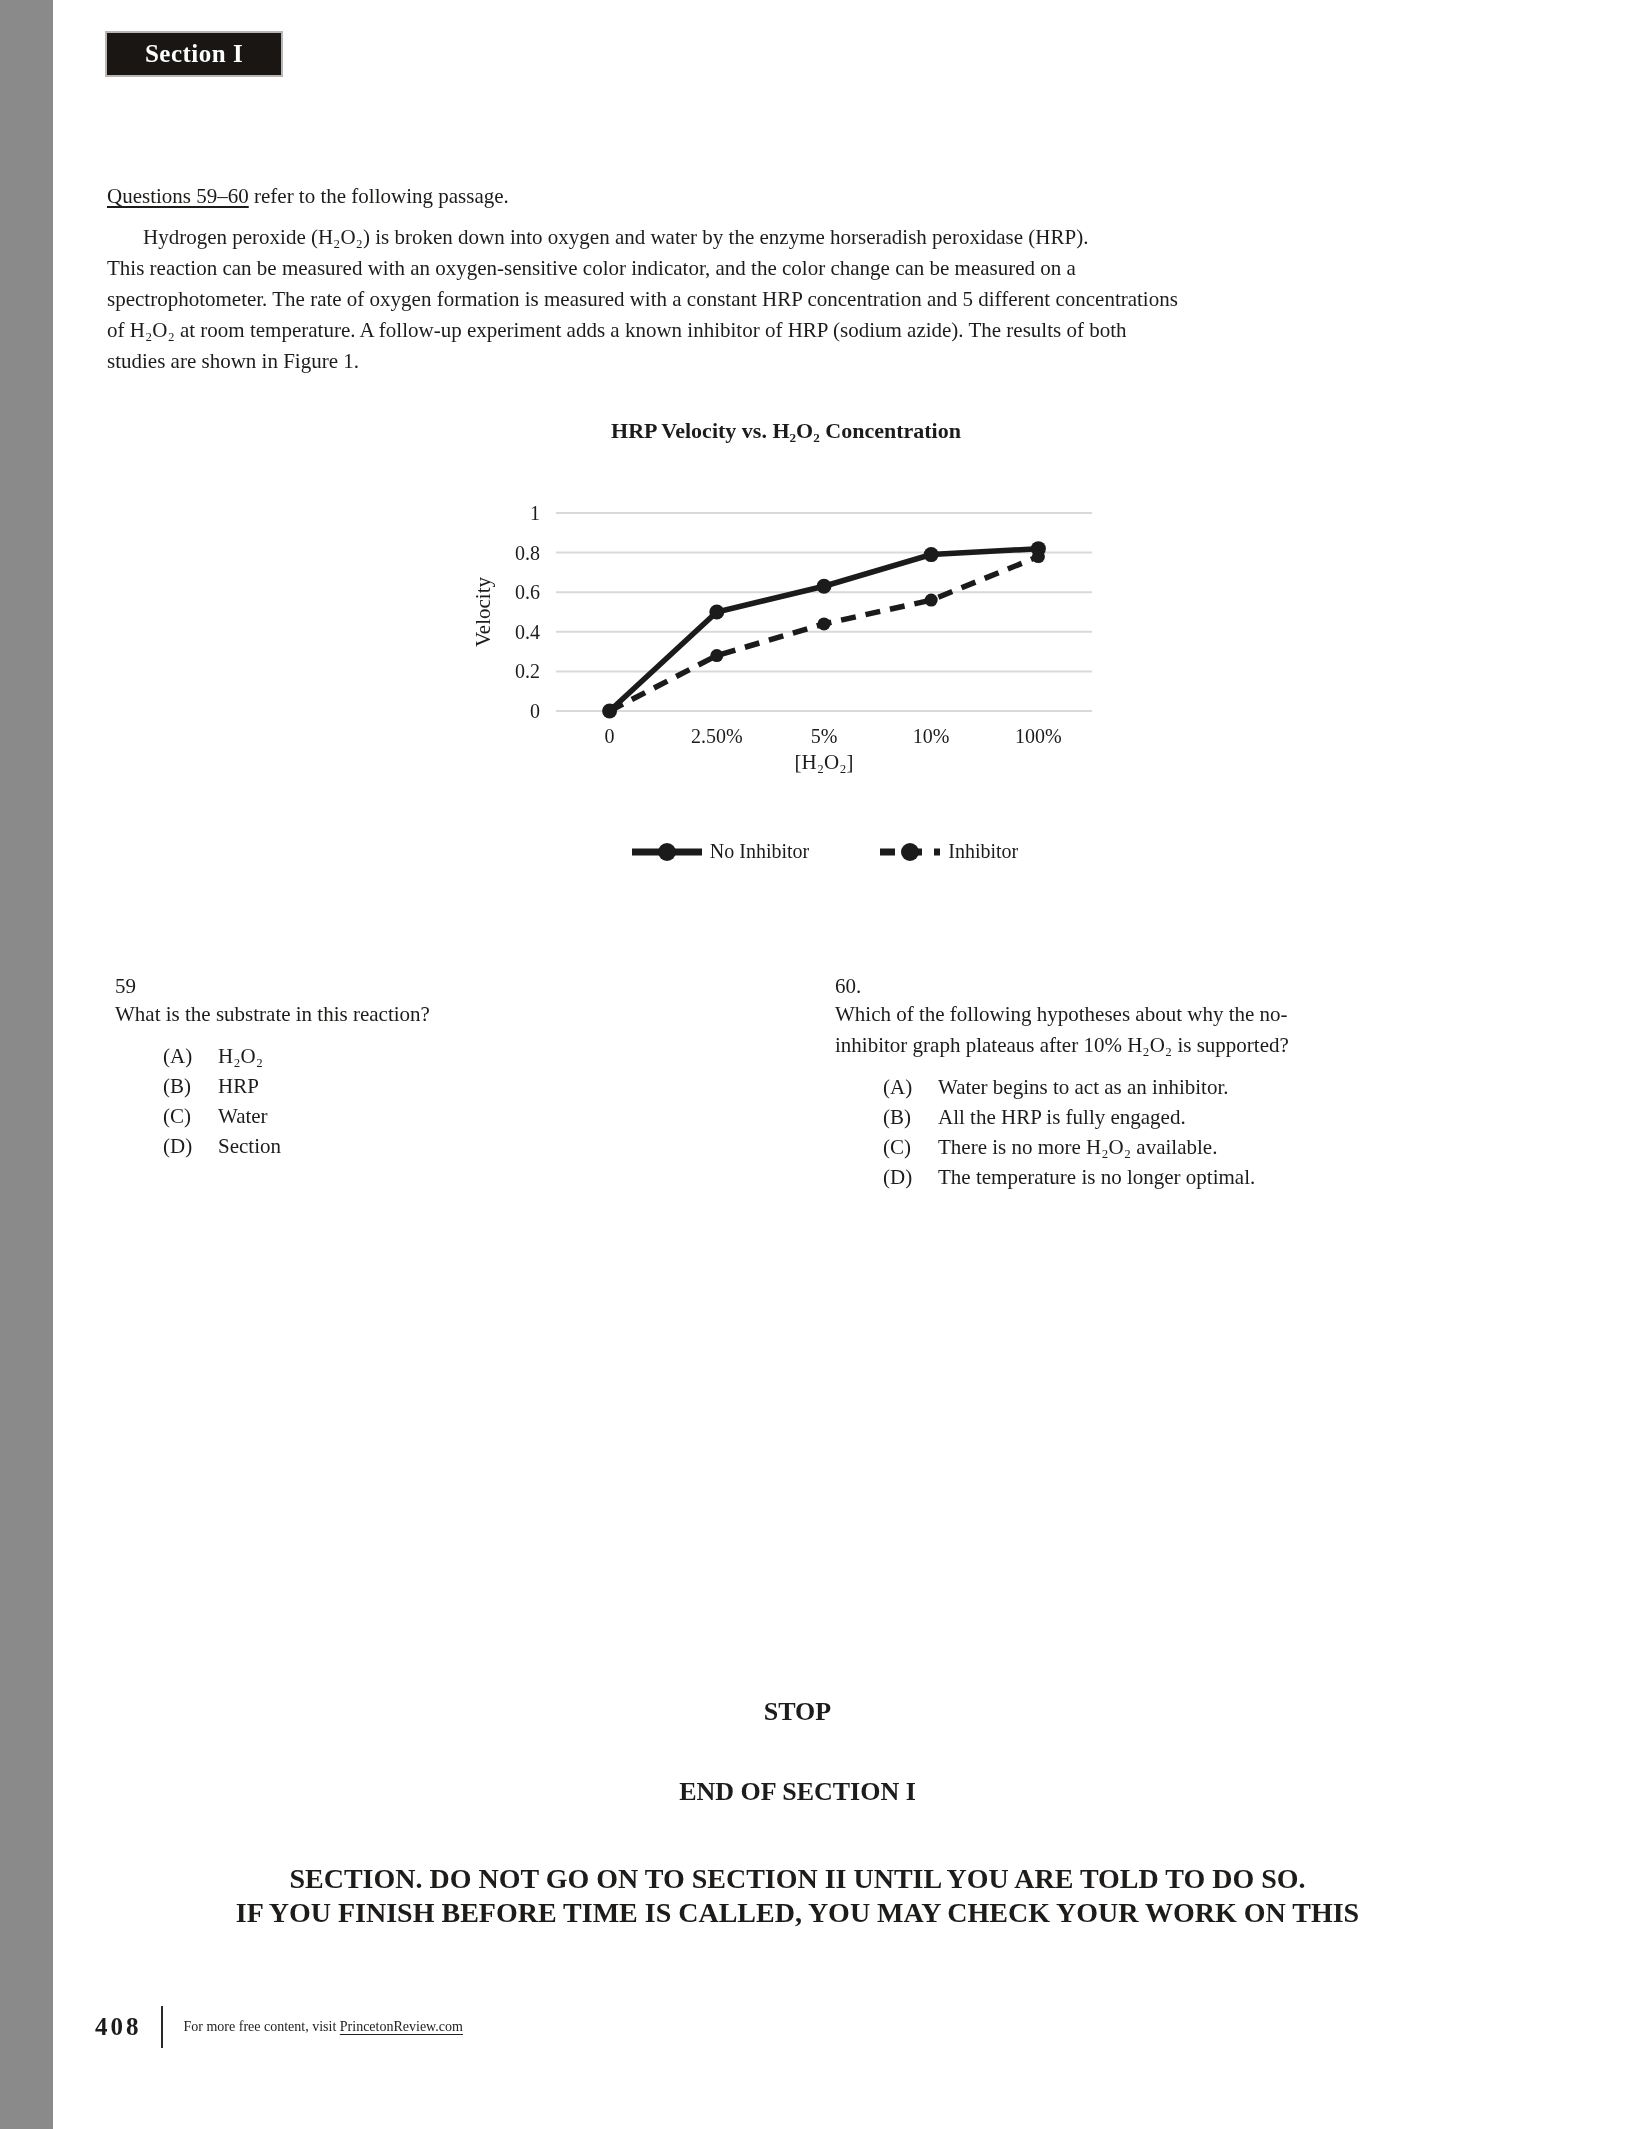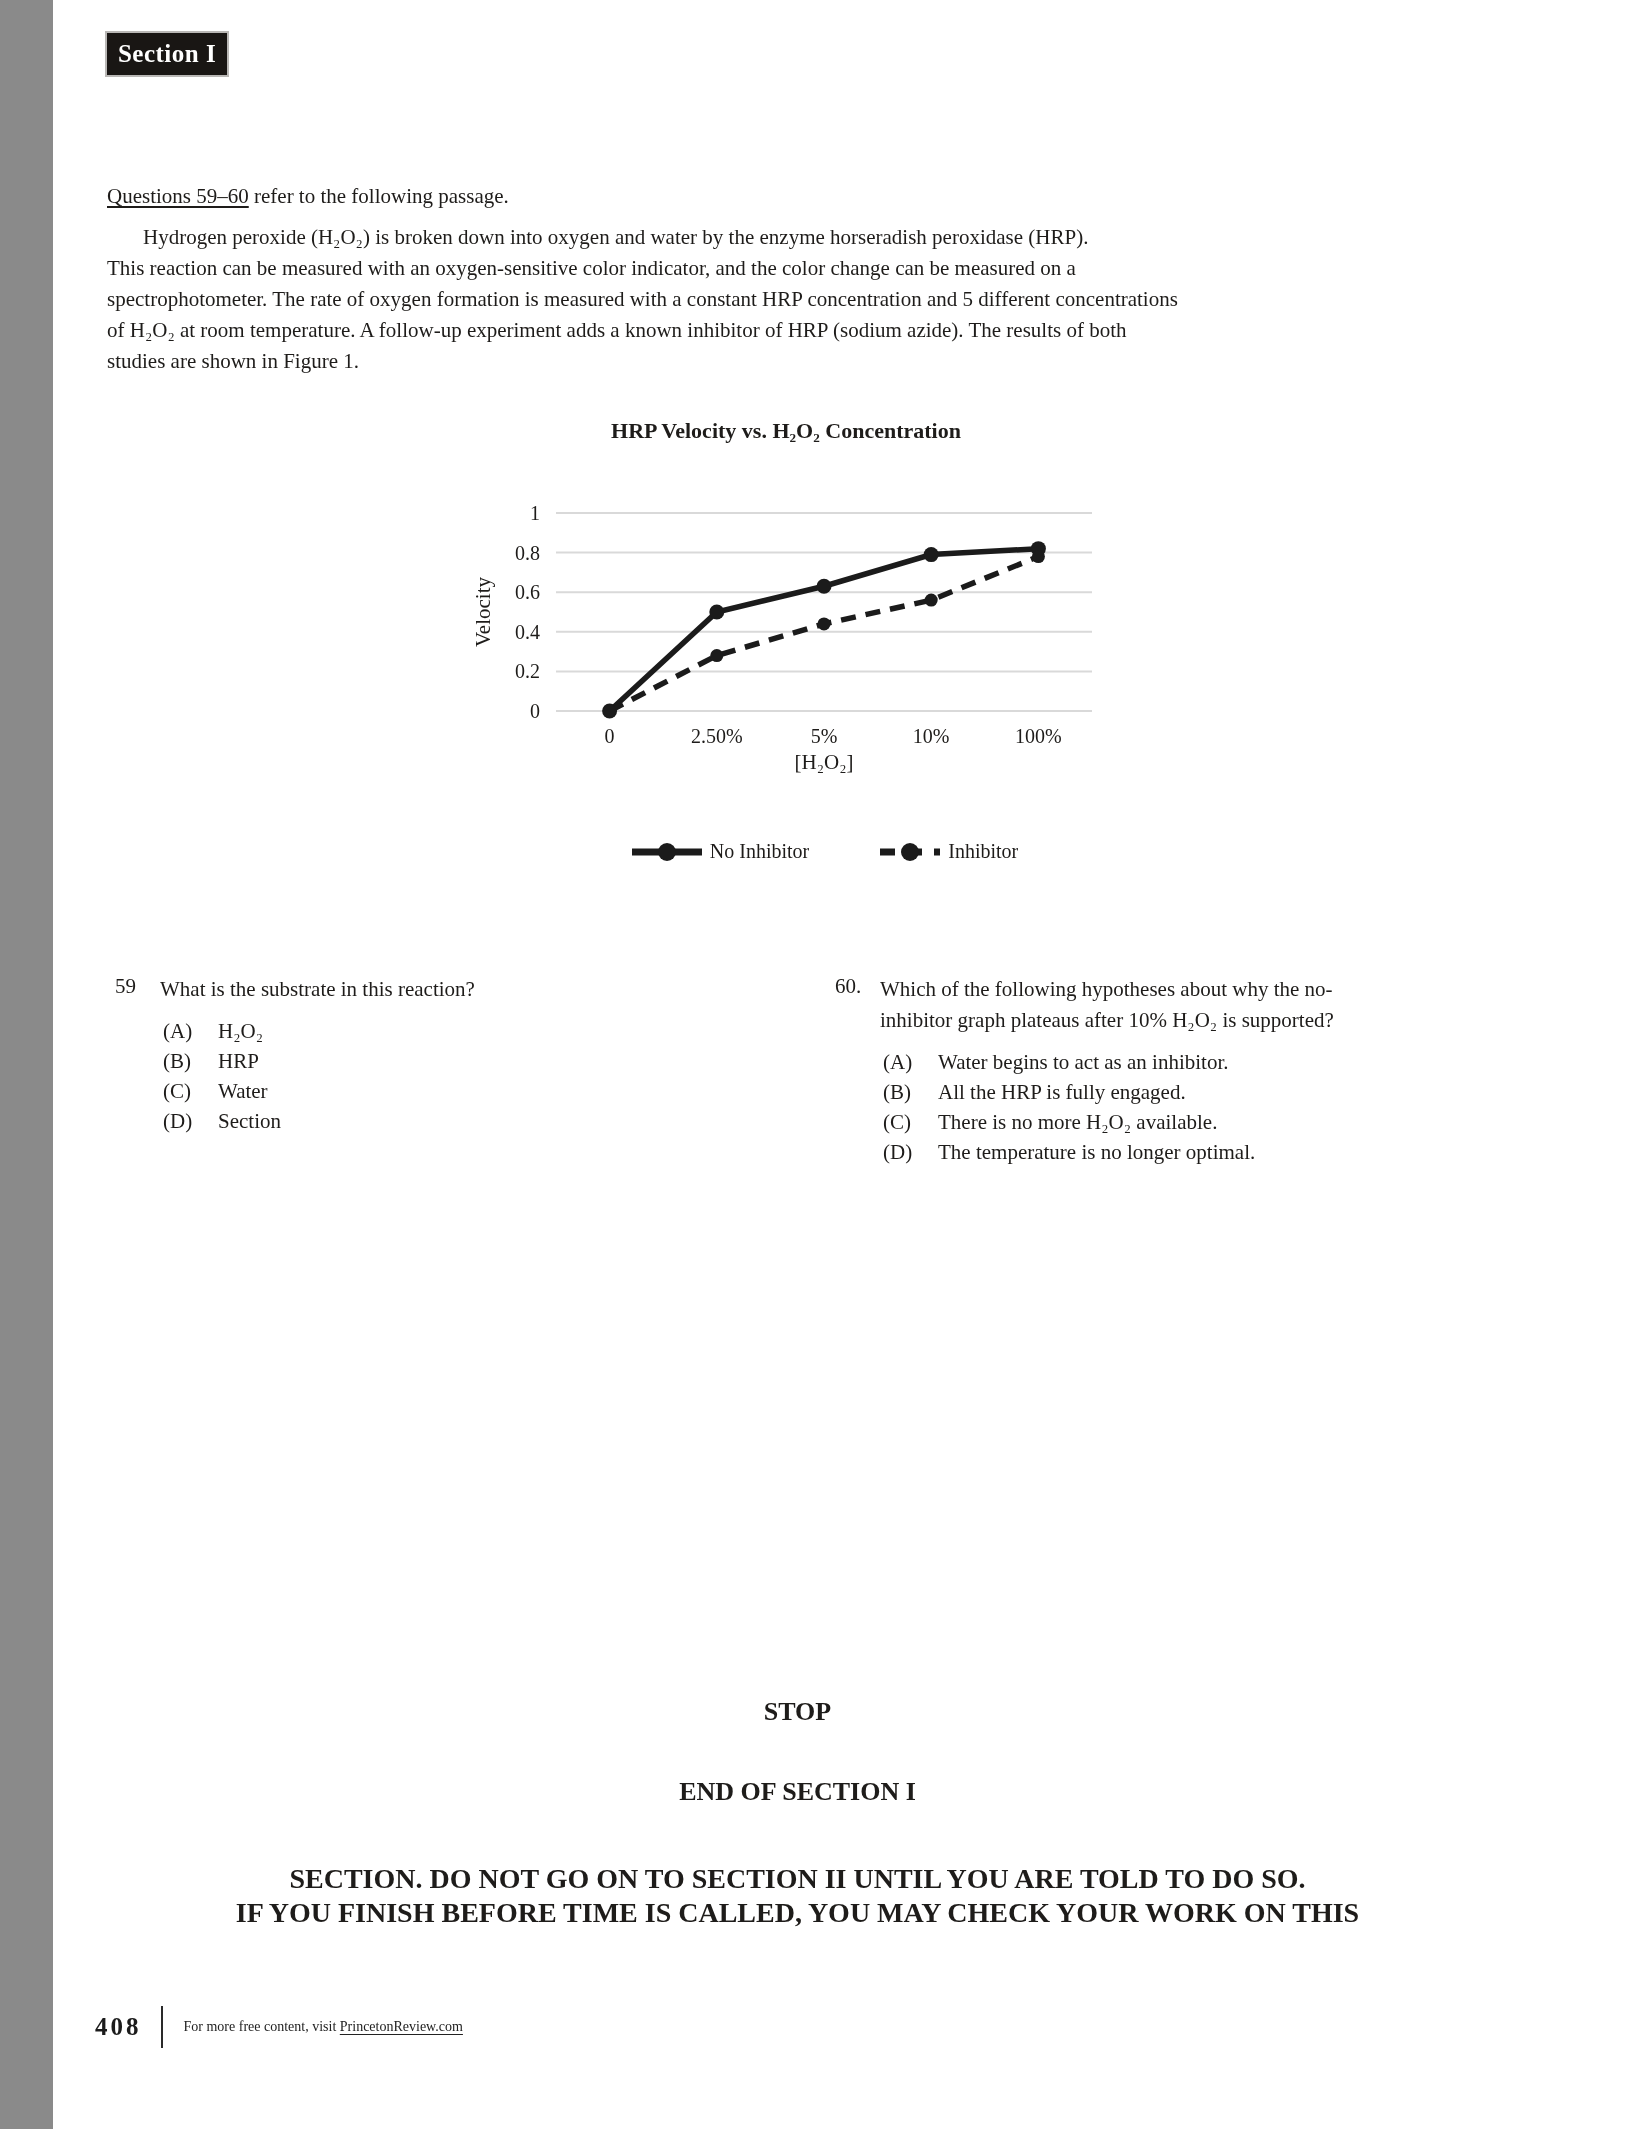--- a/index.html
+++ b/index.html
@@ -10,21 +10,21 @@
     font-family:"Liberation Serif","DejaVu Serif",serif;
     color:#1e1c1a;
     overflow:hidden;
   }
   .left-bar{
     position:absolute;left:0;top:0;width:53px;height:2129px;
     background:#8a8a8a;
   }
   .section-tag{
     position:absolute;left:105px;top:31px;
-    width:124px;height:46px;
+    width:178px;height:46px;
     background:#191614;
     border:2px solid #b9b7b5;
     box-sizing:border-box;
     color:#ffffff;
     font-weight:bold;font-size:25px;
     text-align:center;line-height:42px;
     letter-spacing:0.5px;
   }
   .intro-line{
     position:absolute;left:107px;top:184px;width:1400px;
@@ -56,21 +56,21 @@
     display:flex;justify-content:center;align-items:center;gap:69px;
     font-size:20px;
   }
   .legend-item{display:flex;align-items:center;gap:6px;}
   .legend-item svg{display:block;}
 
   
   .q-col{position:absolute;font-size:21px;}
   .q-col1{left:115px;top:974px;width:600px;}
   .q-col2{left:835px;top:974px;width:650px;}
-  .q-row{display:flex;}
+  .q-row{display:flex;flex-direction:column;}
   .q-num{width:45px;flex:none;}
   .q-stem{line-height:31px;}
   .choices{margin-left:48px;margin-top:11px;}
   .choice{display:flex;line-height:30px;}
   .choice-letter{width:55px;flex:none;}
 
   
   .center-band{position:absolute;left:105px;width:1385px;text-align:center;font-weight:bold;}
   .stop{top:1697px;font-size:26px;}
   .end-section{top:1777px;font-size:26px;}

